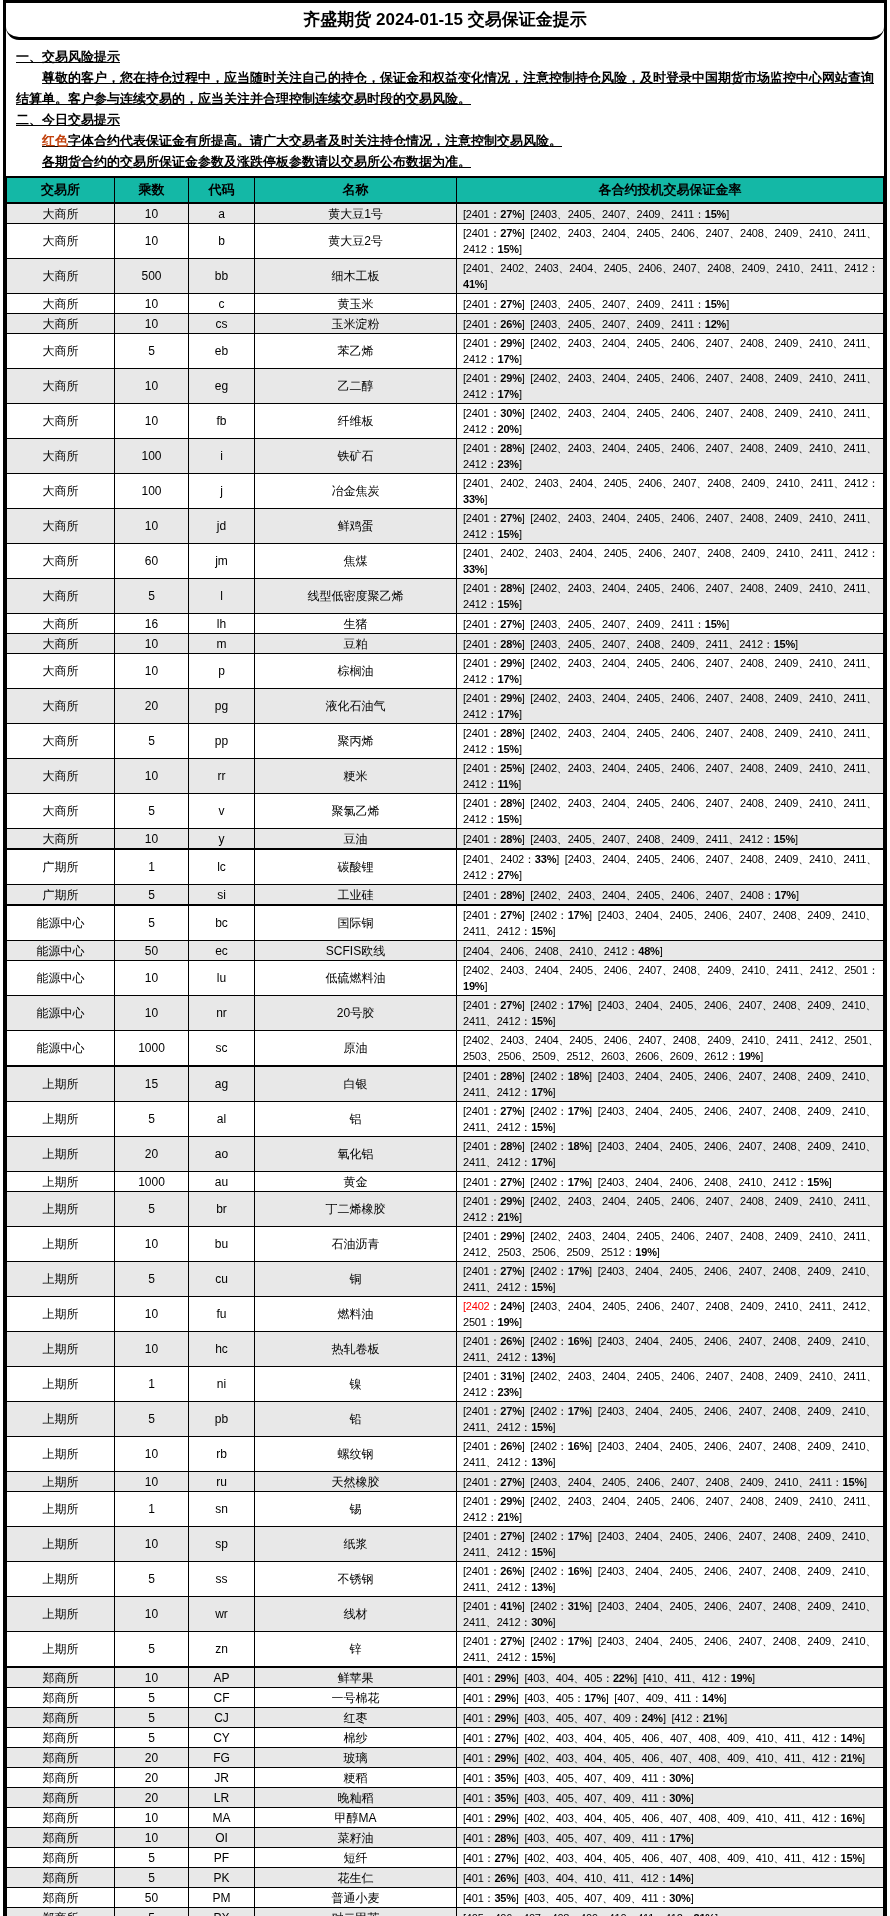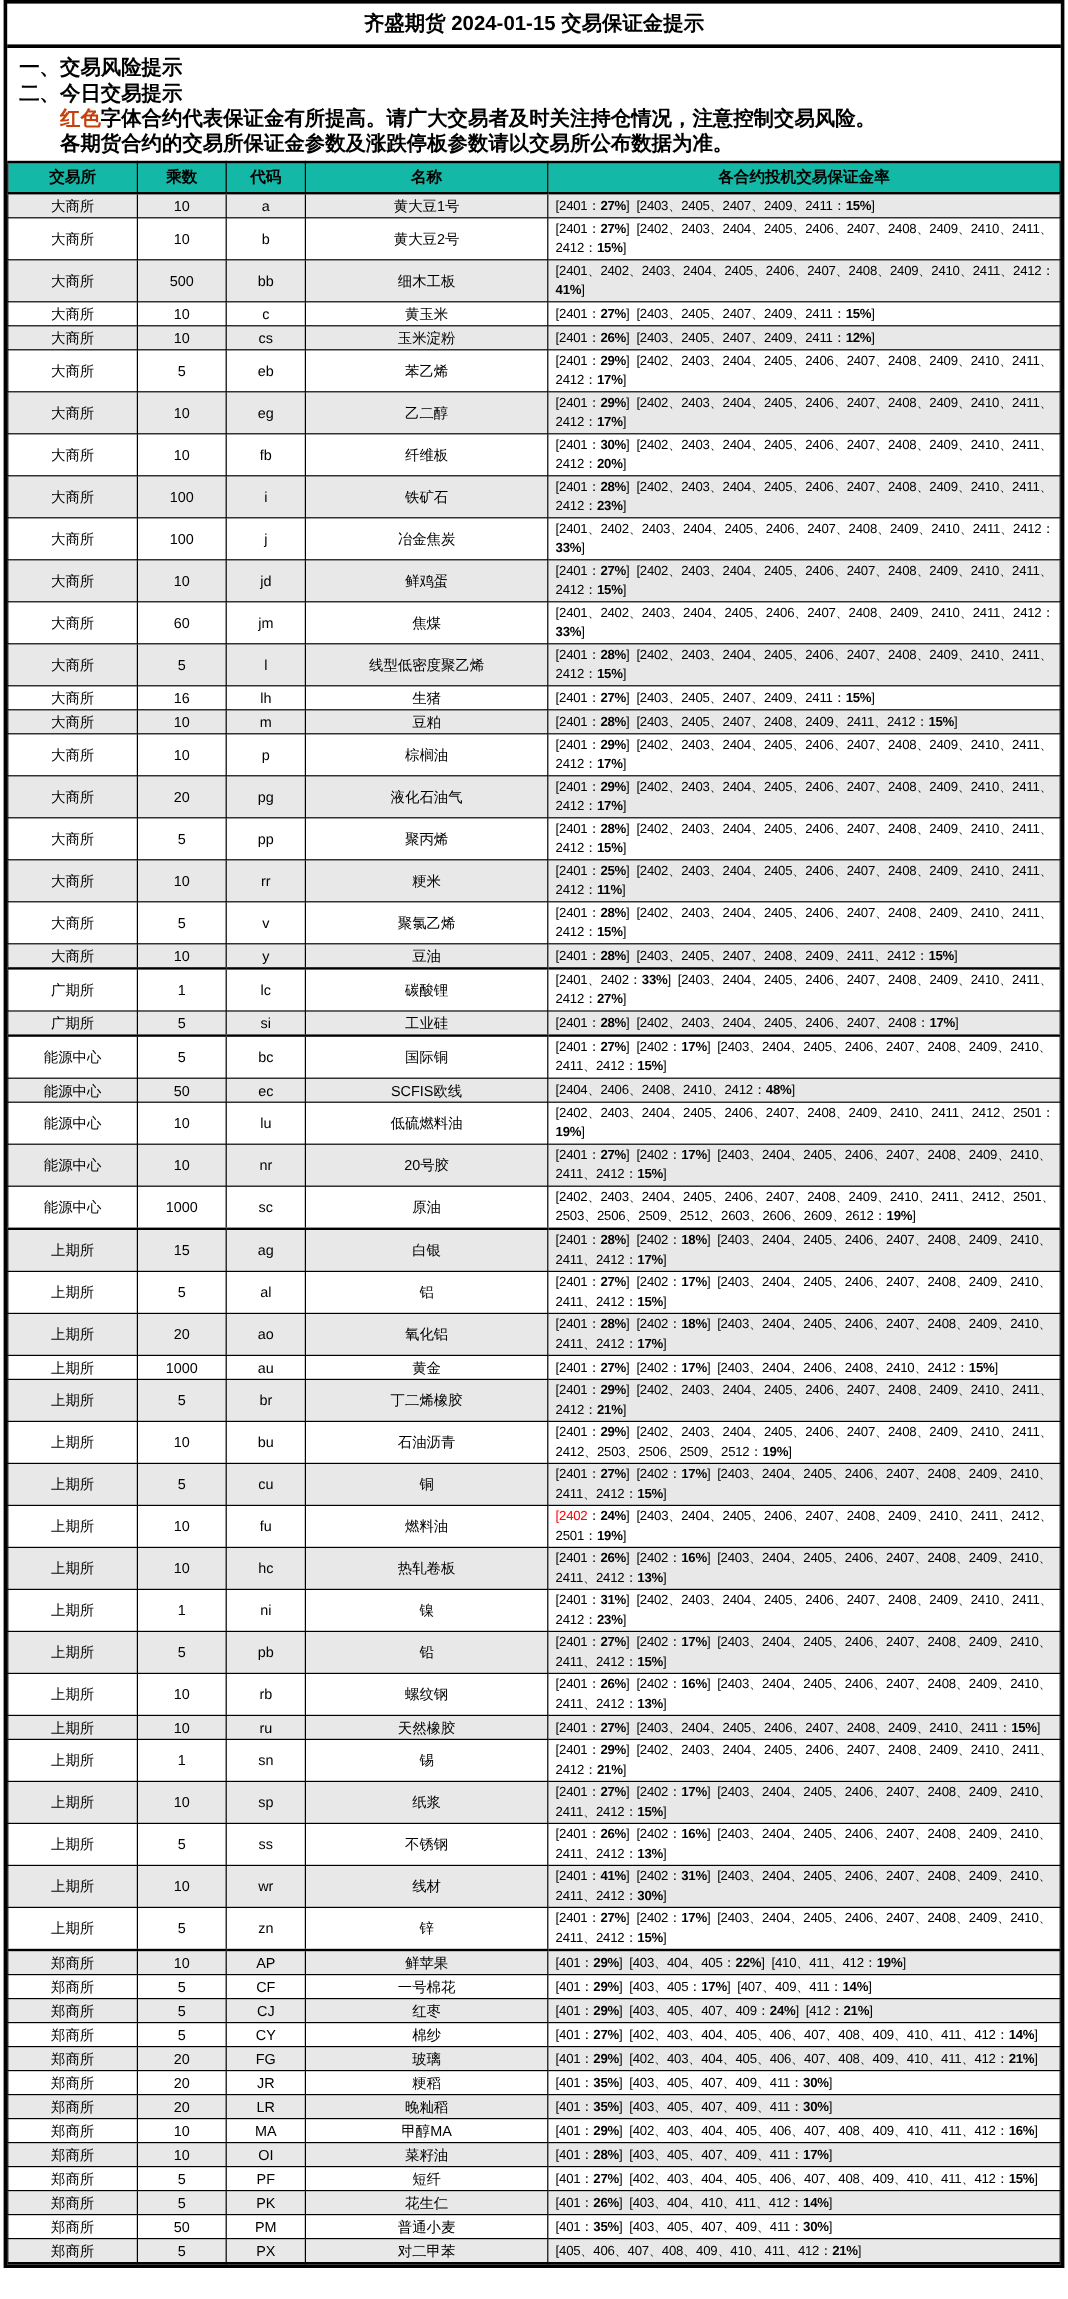--- a/index.html
+++ b/index.html
@@ -3,23 +3,23 @@
 <meta charset="utf-8">
 <style>
   html,body { margin:0; padding:0; background:#ffffff; }
   body { font-family:"Liberation Sans","DejaVu Sans",sans-serif; color:#000; }
   .page {
     width:884px; margin:0 auto; background:#fff;
     border:3px solid #000; box-sizing:border-box;
   }
   .title {
     text-align:center; font-size:17px; font-weight:bold;
-    padding:5px 0 6px 0; border-bottom:3px solid #000;
-  }
-  .intro { padding:6px 10px 4px 10px; font-size:17px; font-weight:bold; line-height:21px; }
+    padding:5px 0 6px 0; border-bottom:3px solid #000;border-radius:13px;
+  }
+  .intro { padding:6px 10px 4px 10px; font-size:13px; font-weight:bold; line-height:21px;text-decoration:underline; }
   .intro .line { margin:0; }
   .intro .indent { text-indent:2em; }
   .red { color:#ff0000; }
   table.margin-table {
     width:100%; border-collapse:collapse; table-layout:fixed;
     border-top:2px solid #000; border-bottom:2px solid #000;
   }
   table.margin-table th {
     font-size:13px; font-weight:bold; text-align:center;
     border:1px solid #000; border-bottom:2px solid #000;
@@ -40,20 +40,21 @@
 </style>
 </head>
 <body>
 
 <div class="page">
 
   <div class="title">齐盛期货 2024-01-15 交易保证金提示</div>
 
   <div class="intro">
     <div class="line">一、交易风险提示</div>
+    <div class="line indent">尊敬的客户，您在持仓过程中，应当随时关注自己的持仓，保证金和权益变化情况，注意控制持仓风险，及时登录中国期货市场监控中心网站查询结算单。客户参与连续交易的，应当关注并合理控制连续交易时段的交易风险。</div>
     <div class="line">二、今日交易提示</div>
     <div class="line indent" id="today-line1"><span style="color: #c2410c;">红色</span><span>字体合约代表保证金有所</span><span style="color: #000000;">提高</span><span>。请广大交易者及时关注持仓情况，注意控制交易风险。</span></div>
     <div class="line indent">各期货合约的交易所保证金参数及涨跌停板参数请以交易所公布数据为准。</div>
   </div>
 
   <table class="margin-table">
     <colgroup>
       <col style="width:108px">
         <col style="width:74px">
         <col style="width:66px">

